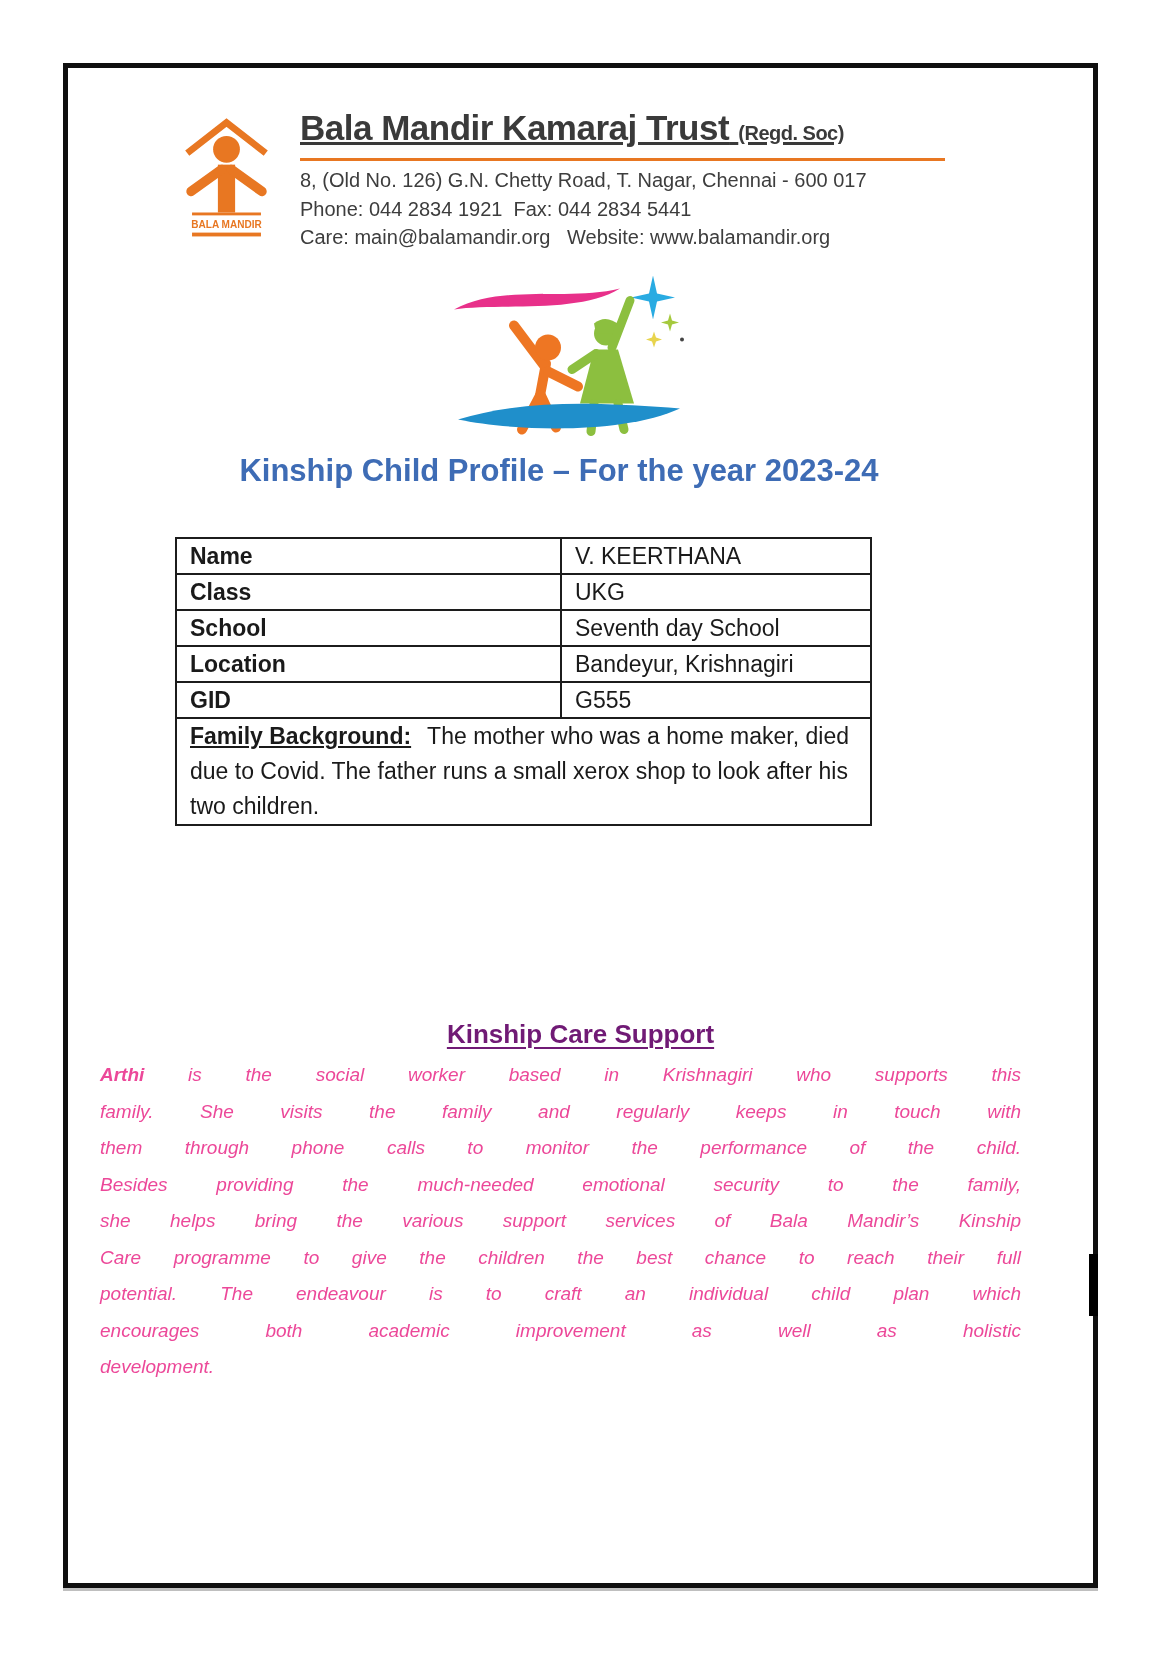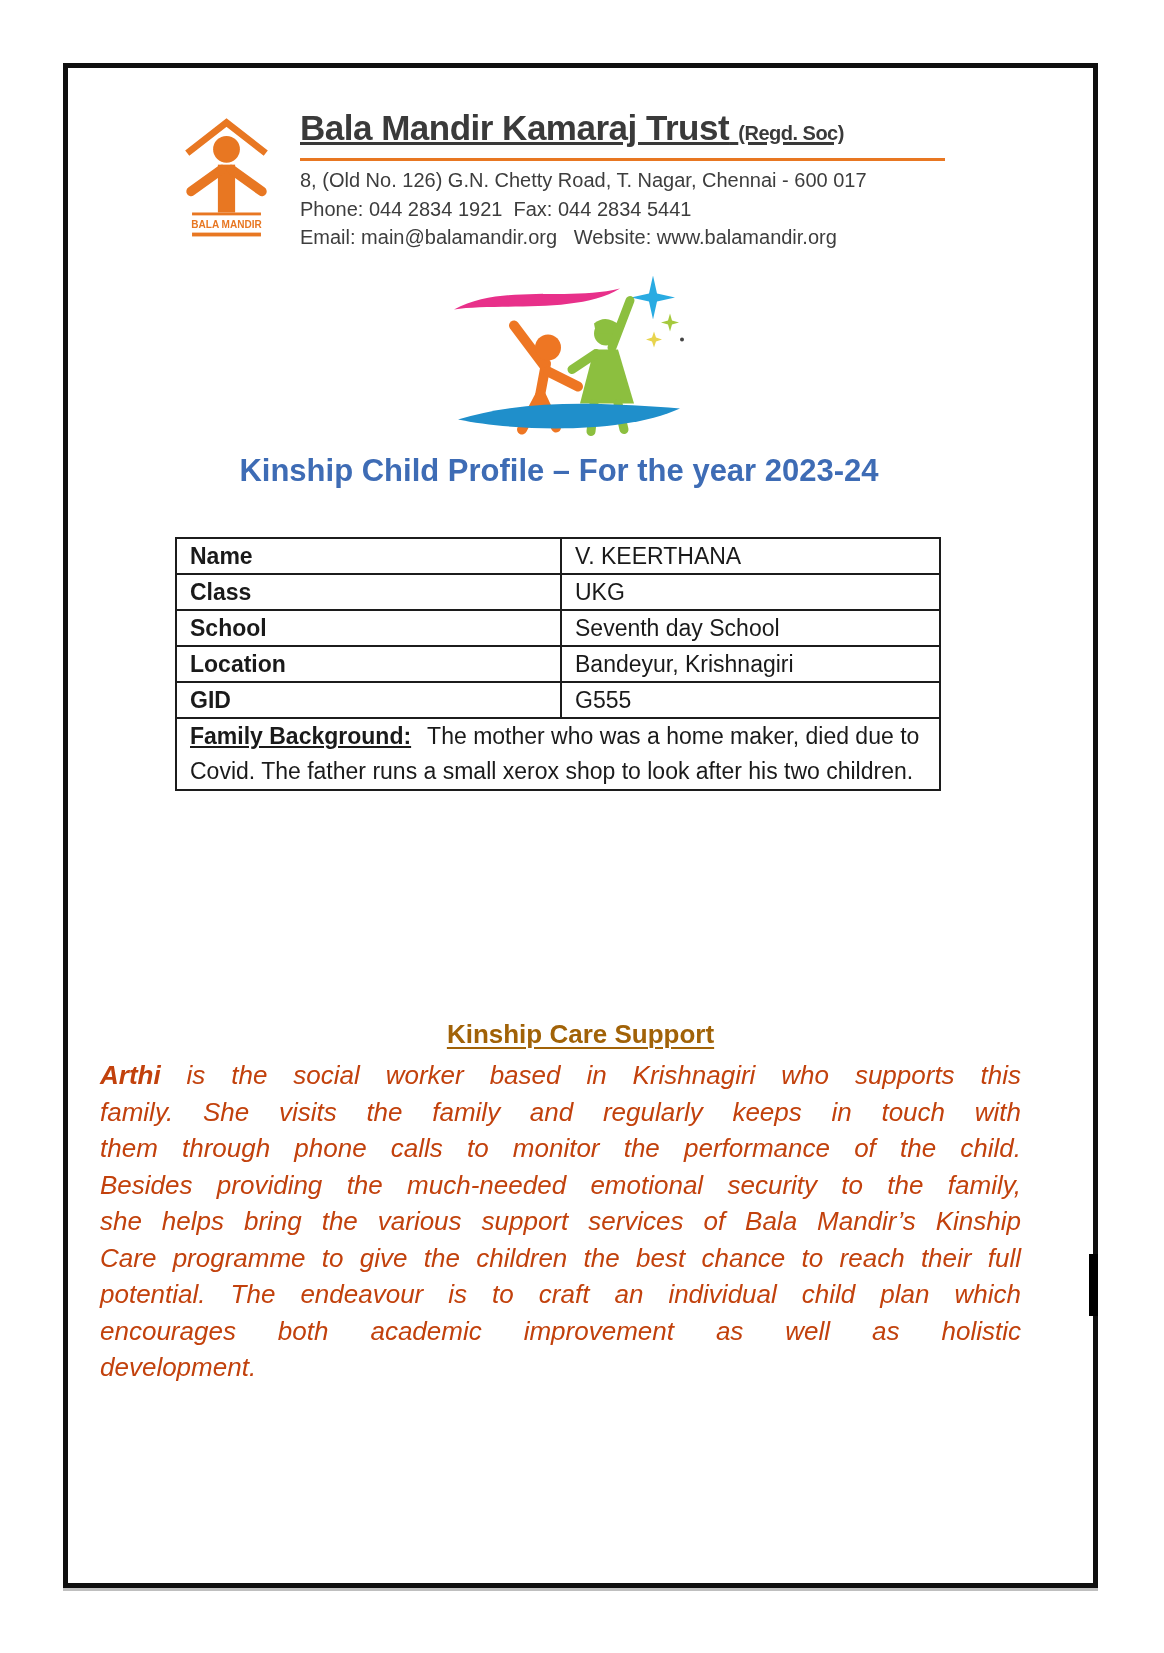--- a/index.html
+++ b/index.html
@@ -36,21 +36,21 @@
   
   .children-logo { position:absolute; left:380px; top:199px; width:240px; height:176px; }
   
   .doc-title {
     position:absolute; left:107px; top:383px; width:768px;
     text-align:center; font-size:31px; font-weight:bold; color:#3E6CB5;
     line-height:40px;
   }
   
   table.profile {
-    position:absolute; left:107px; top:469px; width:766px;
+    position:absolute; left:107px; top:469px; width:697px;
     border-collapse:collapse; table-layout:fixed;
   }
   table.profile td {
     border:2px solid #1c1c1c;
     font-size:23px;
     padding:0 6px 0 13px;
     height:36px;
     box-sizing:border-box;
     vertical-align:middle;
   }
@@ -58,25 +58,25 @@
   td.fb {
     height:217px; vertical-align:top;
     padding-top:9px; line-height:35px;
   }
   .fb-label { font-weight:bold; text-decoration:underline; margin-right:16px; }
   
   .support-heading {
     position:absolute; left:0; width:1025px; top:951px;
     text-align:center; font-size:26px; font-weight:bold;
     text-decoration:underline; text-decoration-thickness:2px; text-underline-offset:4px;
-    color:#a16207;
+    color:#701a75;
   }
   .support-para {
     position:absolute; left:32px; top:989px; width:921px;
-    font-style:italic; font-size:26px; color:#c2410c;
+    font-style:italic; font-size:19px; color:#ec4899;
   }
   .pline {
     height:36.5px; line-height:36.5px;
     text-align:justify; text-align-last:justify;
     white-space:nowrap;
   }
   .pline.last { text-align-last:left; white-space:normal; }
   .lead { font-weight:bold; }
   
   .scan-mark {
@@ -99,21 +99,21 @@
     <text x="50" y="121" text-anchor="middle" font-size="10.5" font-weight="bold" fill="#E87722" font-family="Liberation Sans, sans-serif">BALA MANDIR</text>
     <rect x="14" y="126" width="72" height="4" fill="#E87722"></rect>
   </svg>
 
   <div class="lh-text">
     <h1 class="org-name"><span>Bala Mandir Kamaraj Trust</span> <span class="org-suffix">(Regd. Soc)</span></h1>
     <div class="org-rule"></div>
     <div class="contact-block">
       <div class="contact-line">8, (Old No. 126) G.N. Chetty Road, T. Nagar, Chennai - 600 017</div>
       <div class="contact-line">Phone: 044 2834 1921  Fax: 044 2834 5441</div>
-      <div class="contact-line">Email: main@balamandir.org   Website: www.balamandir.org</div>
+      <div class="contact-line">Care: main@balamandir.org   Website: www.balamandir.org</div>
     </div>
   </div>
 
   <svg class="children-logo" viewBox="0 0 240 175">
     <path d="M6 42 C 55 16, 118 34, 172 21 C 130 47, 48 35, 6 42 Z" fill="#E8308A"></path>
     <path d="M205 8 L209 26 L227 30 L209 34 L205 52 L201 34 L183 30 L201 26 Z" fill="#29ABE2"></path>
     <path d="M222 46 L224 53 L231 55 L224 57 L222 64 L220 57 L213 55 L220 53 Z" fill="#A5C93D"></path>
     <path d="M206 64 L208 70 L214 72 L208 74 L206 80 L204 74 L198 72 L204 70 Z" fill="#E8D44D"></path>
     <circle cx="234" cy="72" r="2" fill="#444"></circle>
     <g stroke="#EE7623" stroke-width="10" stroke-linecap="round" fill="none">

